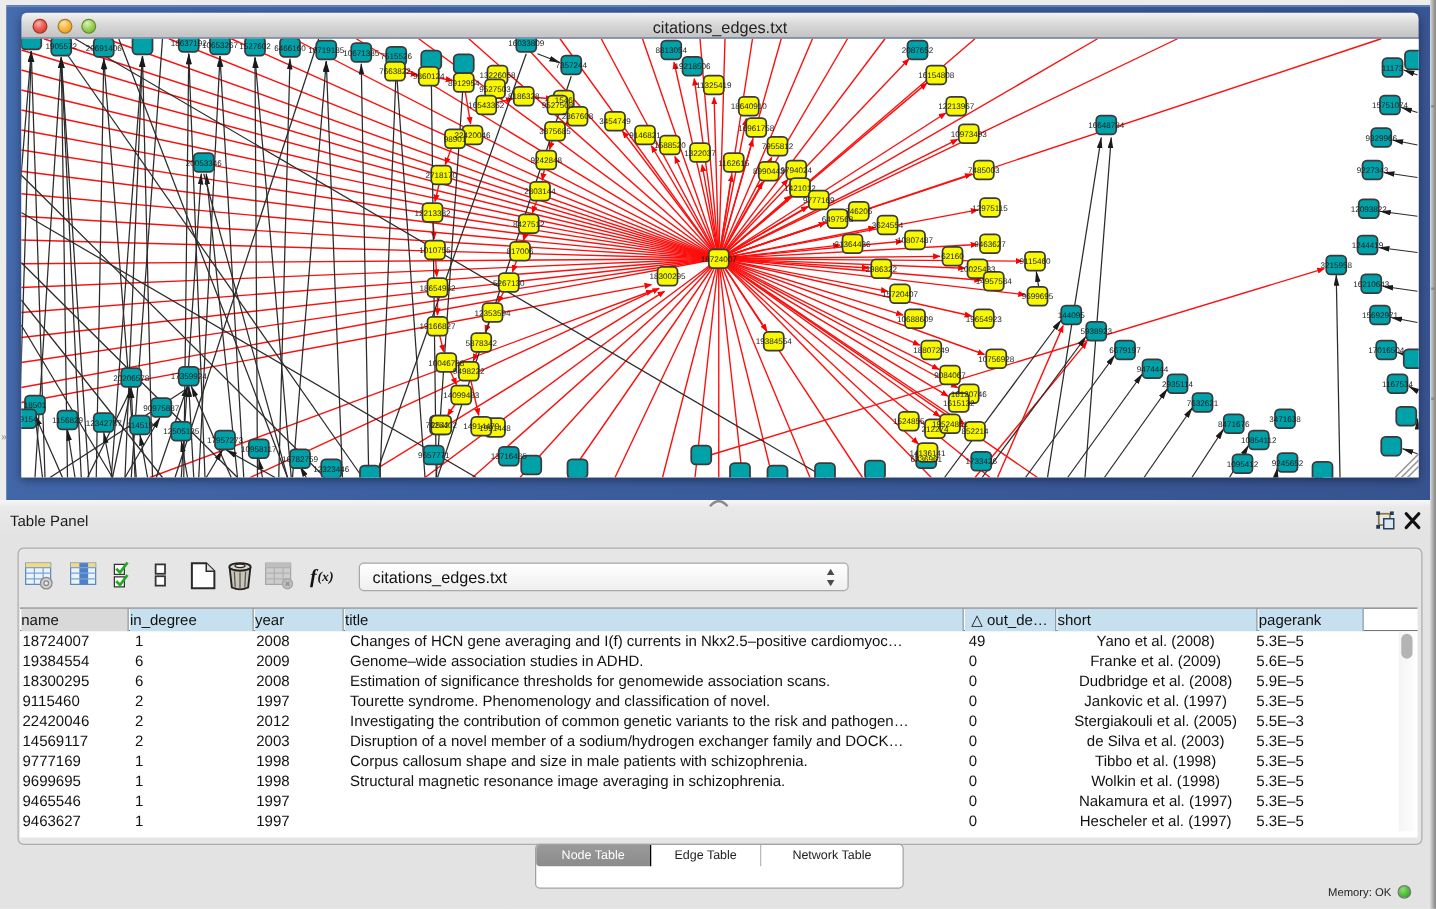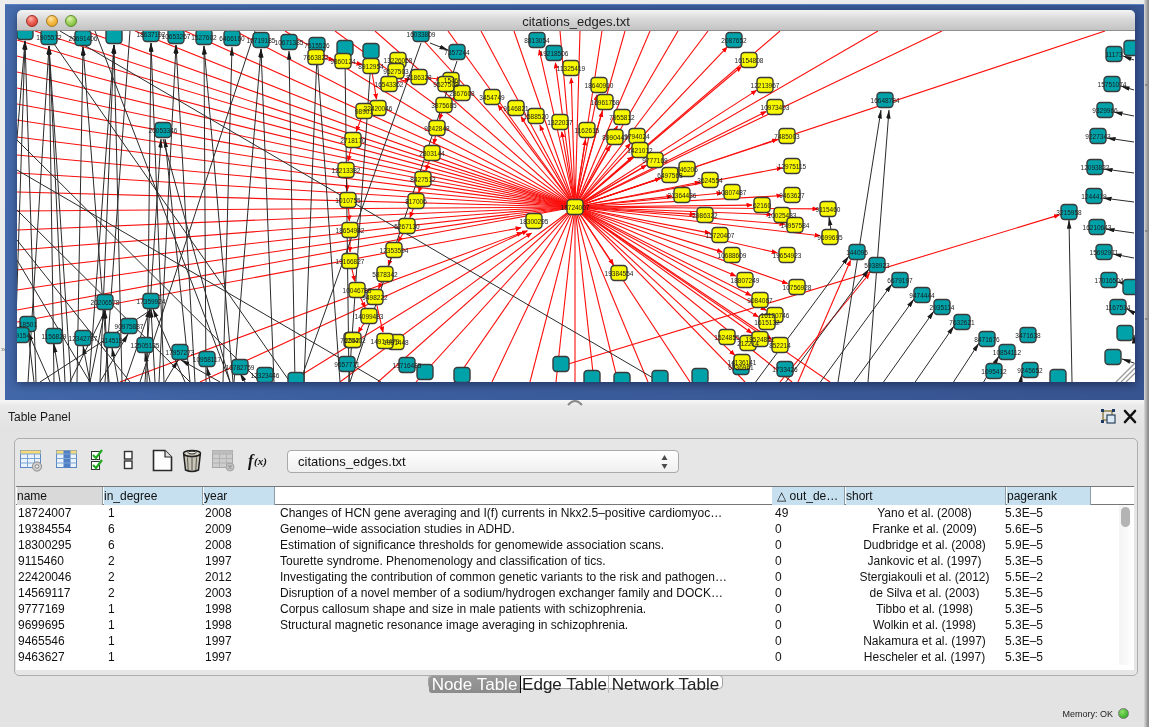--- a/index.html
+++ b/index.html
@@ -9,21 +9,21 @@
 .tl{position:absolute;top:5px;width:12px;height:12px;border-radius:50%}
 #panel{position:absolute;left:0;top:400px;width:1149px;height:327px;background:linear-gradient(#f7f7f7,#e9e9e9 6px,#e3e3e3 28px,#e3e3e3)}
 #ptitle{position:absolute;left:8px;top:410px;font-size:12px;color:#1a1a1a}
 #sunken{position:absolute;left:14px;top:438px;width:1124px;height:238px;border:1px solid #adadad;border-radius:5px;background:#e6e6e6}
 #combo{position:absolute;left:287px;top:450px;width:392px;height:23px;background:linear-gradient(#ffffff,#efefef);border:1px solid #a9a9a9;border-radius:4px;font-size:13px;color:#111;line-height:21px;padding-left:10px}
 #thead{position:absolute;left:16px;top:486px;width:1118px;height:19px;background:#fff;border-top:1px solid #777;border-bottom:1px solid #777;font-size:12px;color:#111}
 .hc{position:absolute;top:0;height:18px;background:#c6e0ef;border-right:1px solid #8e9ea8;text-align:left;line-height:18px}
 #tbody{position:absolute;left:16px;top:505px;width:1118px;height:165px;background:#fff}
 .row{position:absolute;left:0;width:1118px;height:16px;font-size:12px;color:#111}
 .row span{position:absolute;top:1px;white-space:nowrap}
-#tabs{position:absolute;left:428px;top:675px;width:295px;height:14px;border:1px solid #a2a2a2;border-radius:4px;background:#fff;font-size:17px;color:#222}
+#tabs{position:absolute;left:428px;top:675px;width:295px;height:36px;border:1px solid #a2a2a2;border-radius:4px;background:#fff;font-size:10px;color:#222}
 .seg{position:absolute;top:0;height:17px;line-height:17px;text-align:center}
 #mem{position:absolute;right:36px;top:709px;font-size:9px;color:#222}
 #led{position:absolute;right:20px;top:708px;width:11px;height:11px;border-radius:50%;background:radial-gradient(circle at 35% 30%,#8ee06a,#3cb22c 70%,#2f9422);border:1px solid #777}
 #rstrip{position:absolute;right:0;top:0;width:5px;height:727px;background:linear-gradient(90deg,#dadada,#8e8e8e 80%)}
 </style></head><body>
 <div id="mdi"></div>
 <div id="win">
   <div id="tb">
       <span class="t">citations_edges.txt</span>
     <span class="tl" style="left:9px;background:radial-gradient(circle at 38% 28%,#fbb3aa,#ec6156 45%,#d94336 78%,#c33429);border:1px solid #a12d23"></span>
@@ -619,20 +619,21 @@
     <text x="234" y="16" font-family="Liberation Serif, serif" font-style="italic" font-weight="bold" font-size="11" fill="#111">(x)</text>
   </svg>
 <div id="combo">citations_edges.txt <svg style="position:absolute;right:10px;top:4px" width="7" height="14" viewBox="0 0 7 14">
       <path d="M3.5 0 L6.5 5 L0.5 5 z" fill="#4a4a4a"></path>
       <path d="M3.5 14 L6.5 9 L0.5 9 z" fill="#4a4a4a"></path>
     </svg></div>
 <div id="thead">
   <span class="hc" style="left:1px;width:86px;background:#d9d9d9">name</span>
   <span class="hc" style="left:88px;width:99px">in_degree</span>
   <span class="hc" style="left:188px;width:71px">year</span>
+  <span class="hc" style="left:260px;width:495px">title</span>
   <span class="hc" style="left:756px;width:73px;text-align:left;padding-left:5px">△ out_de…</span>
   <span class="hc" style="left:830px;width:160px">short</span>
   <span class="hc" style="left:991px;width:84px">pagerank</span>
 </div>
 <div id="tbody"></div>
 <div class="row" style="top:505px">
     <span style="left:18px">18724007</span>
     <span style="left:108px">1</span>
     <span style="left:205px">2008</span>
     <span style="left:280px">Changes of HCN gene averaging and I(f) currents in Nkx2.5–positive cardiomyoc…</span>
@@ -655,33 +656,33 @@
     <span style="left:205px">2008</span>
     <span style="left:280px">Estimation of significance thresholds for genomewide association scans.</span>
     <span style="left:775px">0</span>
     <span style="left:844px;width:161px;text-align:center">Dudbridge et al. (2008)</span>
     <span style="left:1005px">5.9E–5</span>
   </div>
 <div class="row" style="top:553px">
     <span style="left:18px">9115460</span>
     <span style="left:108px">2</span>
     <span style="left:205px">1997</span>
-    <span style="left:280px">Tourette syndrome. Phenomenology and classification of tics.</span>
+    <span style="left:280px">Tourette syndrome. Phenomenology and classification of novel.</span>
     <span style="left:775px">0</span>
     <span style="left:844px;width:161px;text-align:center">Jankovic et al. (1997)</span>
     <span style="left:1005px">5.3E–5</span>
   </div>
 <div class="row" style="top:569px">
     <span style="left:18px">22420046</span>
     <span style="left:108px">2</span>
     <span style="left:205px">2012</span>
     <span style="left:280px">Investigating the contribution of common genetic variants to the risk and pathogen…</span>
     <span style="left:775px">0</span>
-    <span style="left:844px;width:161px;text-align:center">Stergiakouli et al. (2012)</span>
-    <span style="left:1005px">5.5E–2</span>
+    <span style="left:844px;width:161px;text-align:center">Stergiakouli et al. (2005)</span>
+    <span style="left:1005px">5.5E–3</span>
   </div>
 <div class="row" style="top:585px">
     <span style="left:18px">14569117</span>
     <span style="left:108px">2</span>
     <span style="left:205px">2003</span>
     <span style="left:280px">Disruption of a novel member of a sodium/hydrogen exchanger family and DOCK…</span>
     <span style="left:775px">0</span>
     <span style="left:844px;width:161px;text-align:center">de Silva et al. (2003)</span>
     <span style="left:1005px">5.3E–5</span>
   </div>

